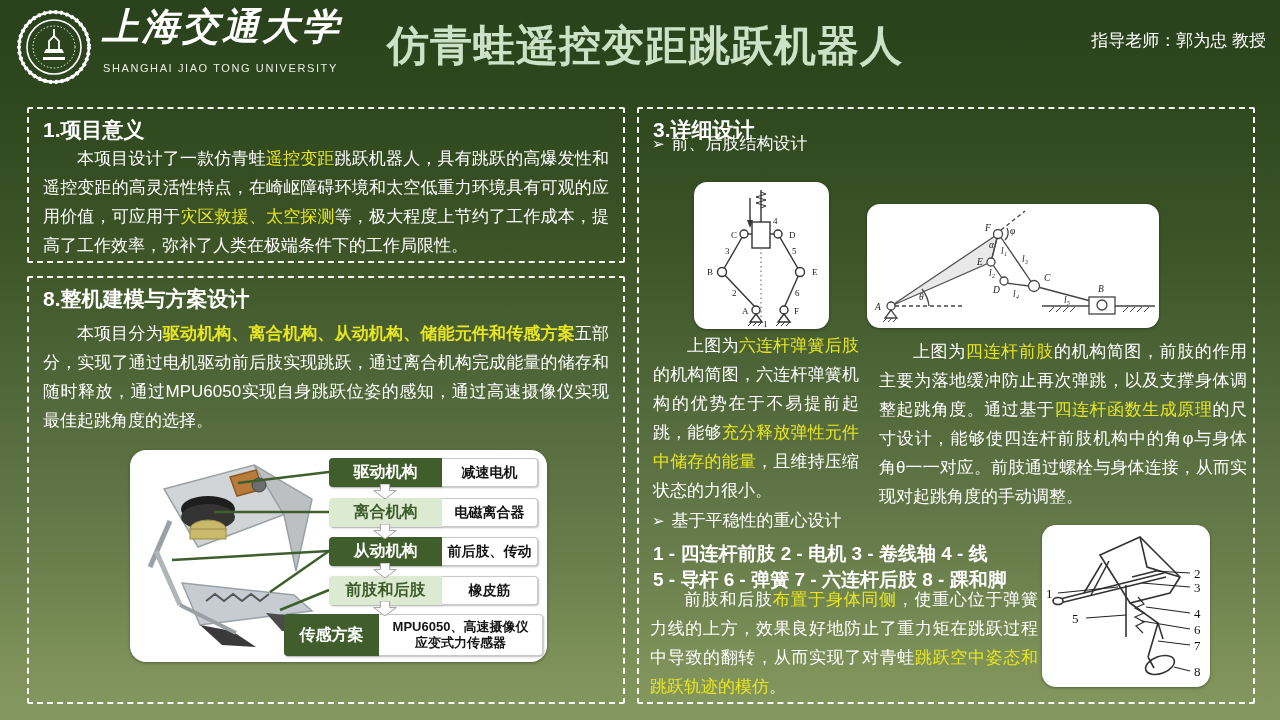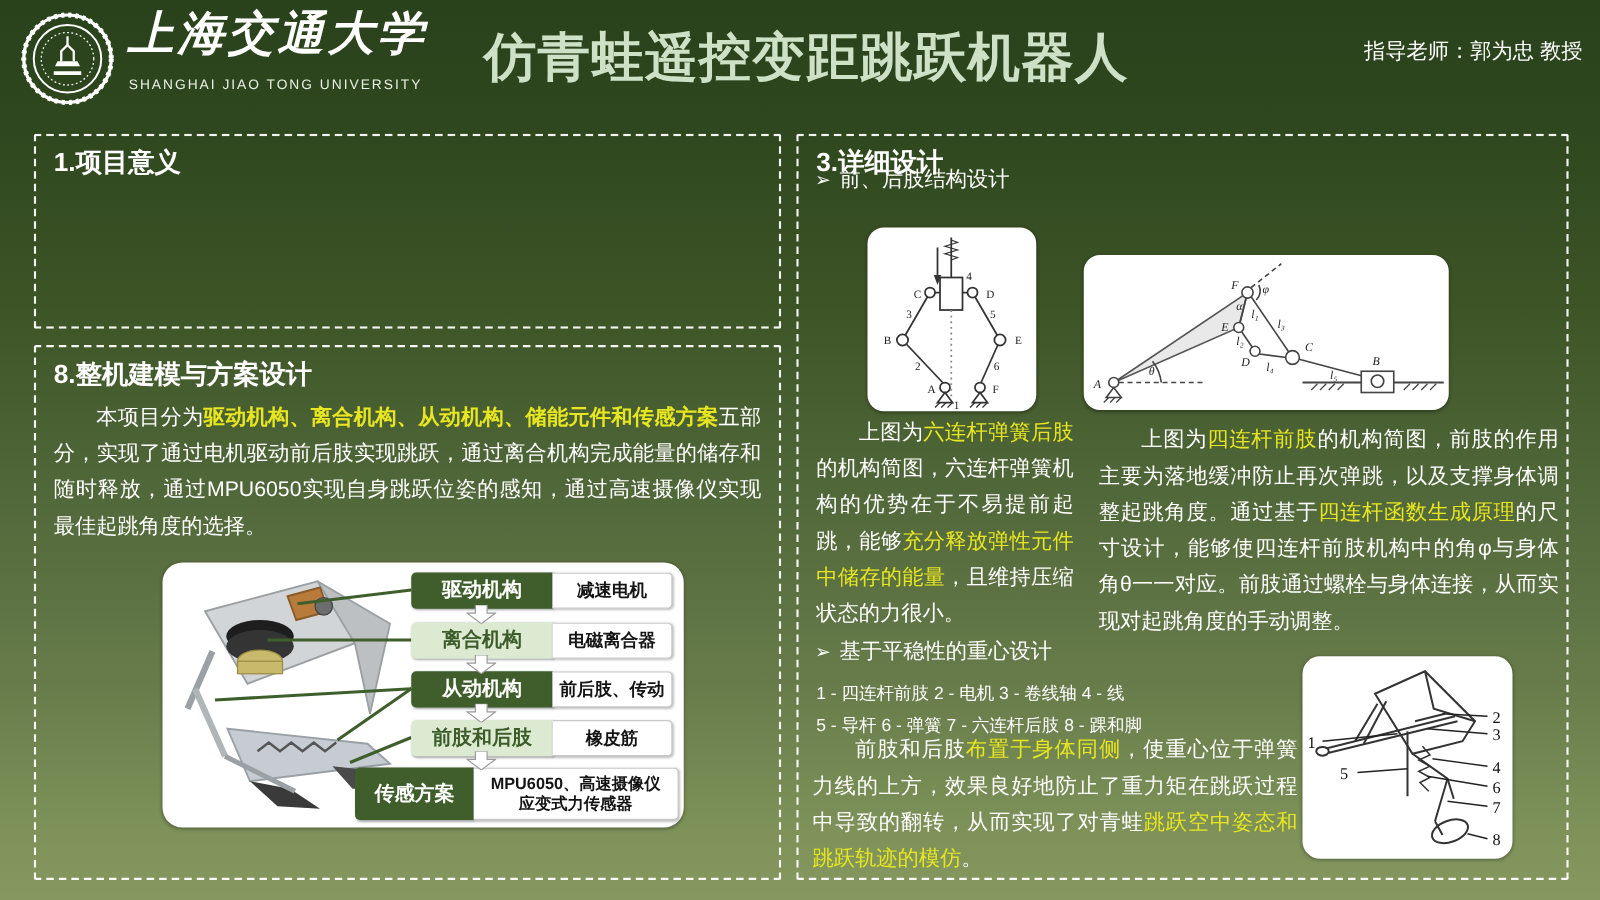--- a/index.html
+++ b/index.html
@@ -38,21 +38,21 @@
     border:1px solid #c9c9c9;border-left:none;border-radius:0 4px 4px 0;font-size:14px;font-weight:bold;color:#141414;
     box-shadow:1px 1px 2px rgba(0,0,0,.25);}
   .flow-arrow{position:absolute;width:24px;height:15px;z-index:3;}
   .row5{height:42px;}
   .row5 .flabel{width:95px;}
   .row5 .fvalue{width:163px;flex-direction:column;font-size:13px;line-height:16px;}
   
   .sixcard{left:55px;top:73px;width:135px;height:147px;border-radius:13px;}
   .fourcard{left:228px;top:95px;width:292px;height:124px;border-radius:13px;}
   .drawcard{left:403px;top:416px;width:168px;height:162px;border-radius:14px;}
-  .legend{position:absolute;color:#ffffff;font-size:14px;line-height:26px;white-space:nowrap;}
+  .legend{position:absolute;color:#ffffff;font-size:19px;line-height:26px;white-space:nowrap;font-weight:bold;}
   svg text{font-family:"Liberation Serif","DejaVu Serif",serif;}
   svg .num{font-family:"Liberation Sans","DejaVu Sans",sans-serif;}
 </style>
 </head>
 <body>
 
 <div class="stage">
 
   <div class="hdr">
     <div class="logo">
@@ -70,20 +70,21 @@
     <div class="uni-cn">上海交通大学</div>
     <div class="uni-en">SHANGHAI JIAO TONG UNIVERSITY</div>
     <div class="main-title">仿青蛙遥控变距跳跃机器人</div>
     <div class="staff">
       <div>指导老师：郭为忠 教授</div>
     </div>
   </div>
 
   <div class="panel p1">
     <div class="ph">1.项目意义</div>
+    <div class="para" style="left:14px;top:35px;width:566px;"><span>本项目设计了一款仿青蛙</span><span class="hl">遥控变距</span><span>跳跃机器人，具有跳跃的高爆发性和遥控变距的高灵活性特点，在崎岖障碍环境和太空低重力环境具有可观的应用价值，可应用于</span><span class="hl">灾区救援、太空探测</span><span>等，极大程度上节约了工作成本，提高了工作效率，弥补了人类在极端条件下的工作局限性。</span></div>
   </div>
 
   <div class="panel p2">
     <div class="ph">8.整机建模与方案设计</div>
     <div class="para bold-hl" style="left:14px;top:41px;width:566px;"><span>本项目分为</span><span class="hl">驱动机构、离合机构、从动机构、储能元件和传感方案</span><span>五部分，实现了通过电机驱动前后肢实现跳跃，通过离合机构完成能量的储存和随时释放，通过MPU6050实现自身跳跃位姿的感知，通过高速摄像仪实现最佳起跳角度的选择。</span></div>
 
     <div class="card p2card">
 
       <svg style="position:absolute;left:6px;top:5px;" viewBox="0 0 190 202" width="190" height="202">
         <polygon points="28,34 118,10 152,58 62,92" fill="#d2d5d7" stroke="#9aa0a3" stroke-width="1.5"></polygon>

